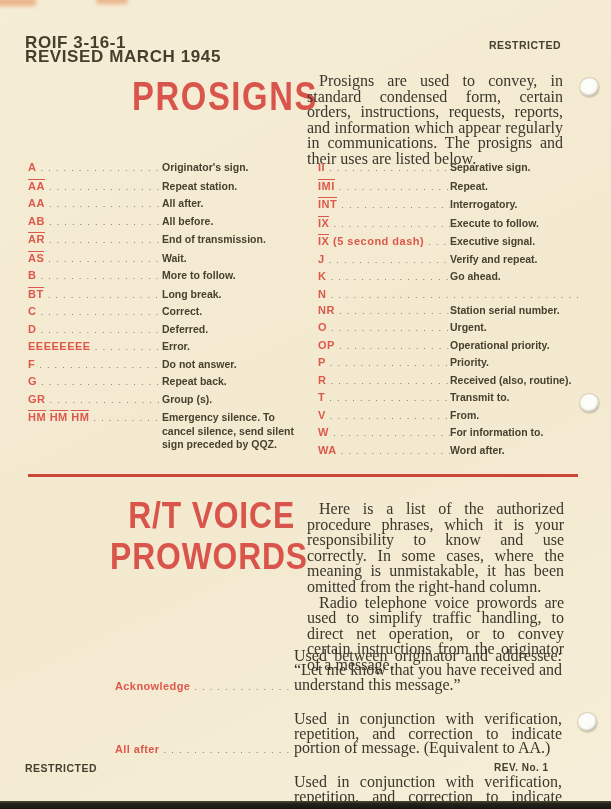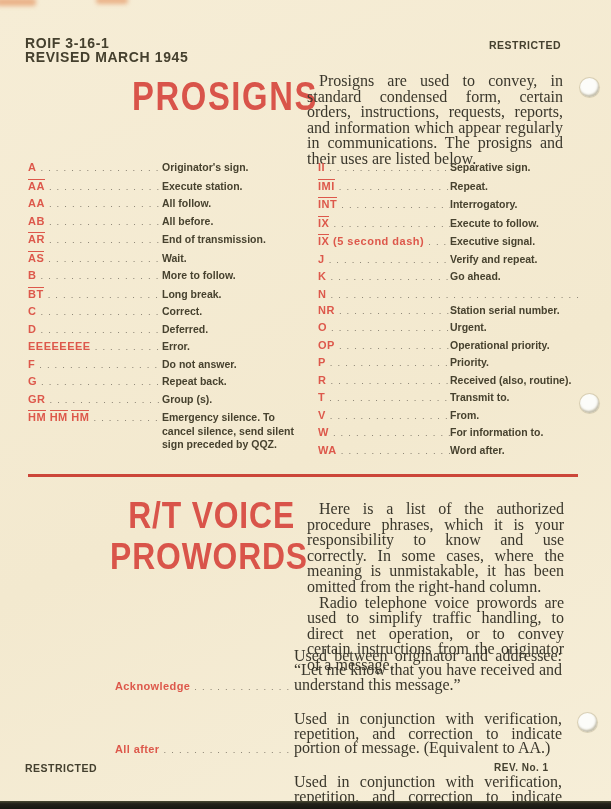--- a/index.html
+++ b/index.html
@@ -18,21 +18,21 @@
   .smudge.s2{left:96px;top:-3px;width:32px;height:7px;}
   .edge-strip{position:absolute;left:0;bottom:0;width:100%;height:8px;
     background:linear-gradient(180deg,#4a4a32 0%,#23221a 35%,#161610 100%);}
   .hole{position:absolute;width:19px;height:19px;border-radius:50%;background:#fcfcf9;
     box-shadow:inset -1px -2px 2px rgba(150,140,110,.55), 0 0 0 1px rgba(190,180,150,.5);}
   .hole.h1{left:580px;top:78px;}
   .hole.h2{left:580px;top:394px;}
   .hole.h3{left:578px;top:713px;}
 
   
-  .doc-ref{position:absolute;left:25px;top:36px;font-size:14px;font-weight:bold;
+  .doc-ref{position:absolute;left:25px;top:36px;font-size:17px;font-weight:bold;
     letter-spacing:.6px;line-height:14px;color:#45402e;}
   .cls-top{position:absolute;left:489px;top:39px;font-size:10.5px;font-weight:bold;letter-spacing:.5px;}
   .cls-bottom{position:absolute;left:25px;top:762px;font-size:10.5px;font-weight:bold;letter-spacing:.5px;}
   .rev-note{position:absolute;left:494px;top:762px;font-size:10px;font-weight:bold;letter-spacing:.5px;}
 
   
   .big-title{color:#d9544a;font-weight:bold;}
   .prosigns-title{position:absolute;left:132px;top:73px;font-size:41px;letter-spacing:2px;
     transform:scaleX(.8);transform-origin:left top;white-space:nowrap;}
   .prowords-title{position:absolute;left:80px;top:495px;width:215px;text-align:right;
@@ -86,26 +86,26 @@
 
   <div class="pcol left" id="prosigns-left">
       <div class="trow">
         <span class="sign"><span>A</span></span>
         <span class="leader">. . . . . . . . . . . . . . . . . . . . . . . . . . . . . . . . . . . . . . . . . . . . . . . . . . . . . . . . . . . . . . . . . . . . . . </span>
         <span class="def">Originator's sign.</span>
       </div>
       <div class="trow">
         <span class="sign"><span class="ovl">AA</span></span>
         <span class="leader">. . . . . . . . . . . . . . . . . . . . . . . . . . . . . . . . . . . . . . . . . . . . . . . . . . . . . . . . . . . . . . . . . . . . . . </span>
-        <span class="def">Execute station.</span>
+        <span class="def">Repeat station.</span>
       </div>
       <div class="trow">
         <span class="sign"><span>AA</span></span>
         <span class="leader">. . . . . . . . . . . . . . . . . . . . . . . . . . . . . . . . . . . . . . . . . . . . . . . . . . . . . . . . . . . . . . . . . . . . . . </span>
-        <span class="def">All follow.</span>
+        <span class="def">All after.</span>
       </div>
       <div class="trow">
         <span class="sign"><span>AB</span></span>
         <span class="leader">. . . . . . . . . . . . . . . . . . . . . . . . . . . . . . . . . . . . . . . . . . . . . . . . . . . . . . . . . . . . . . . . . . . . . . </span>
         <span class="def">All before.</span>
       </div>
       <div class="trow">
         <span class="sign"><span class="ovl">AR</span></span>
         <span class="leader">. . . . . . . . . . . . . . . . . . . . . . . . . . . . . . . . . . . . . . . . . . . . . . . . . . . . . . . . . . . . . . . . . . . . . . </span>
         <span class="def">End of transmission.</span>

